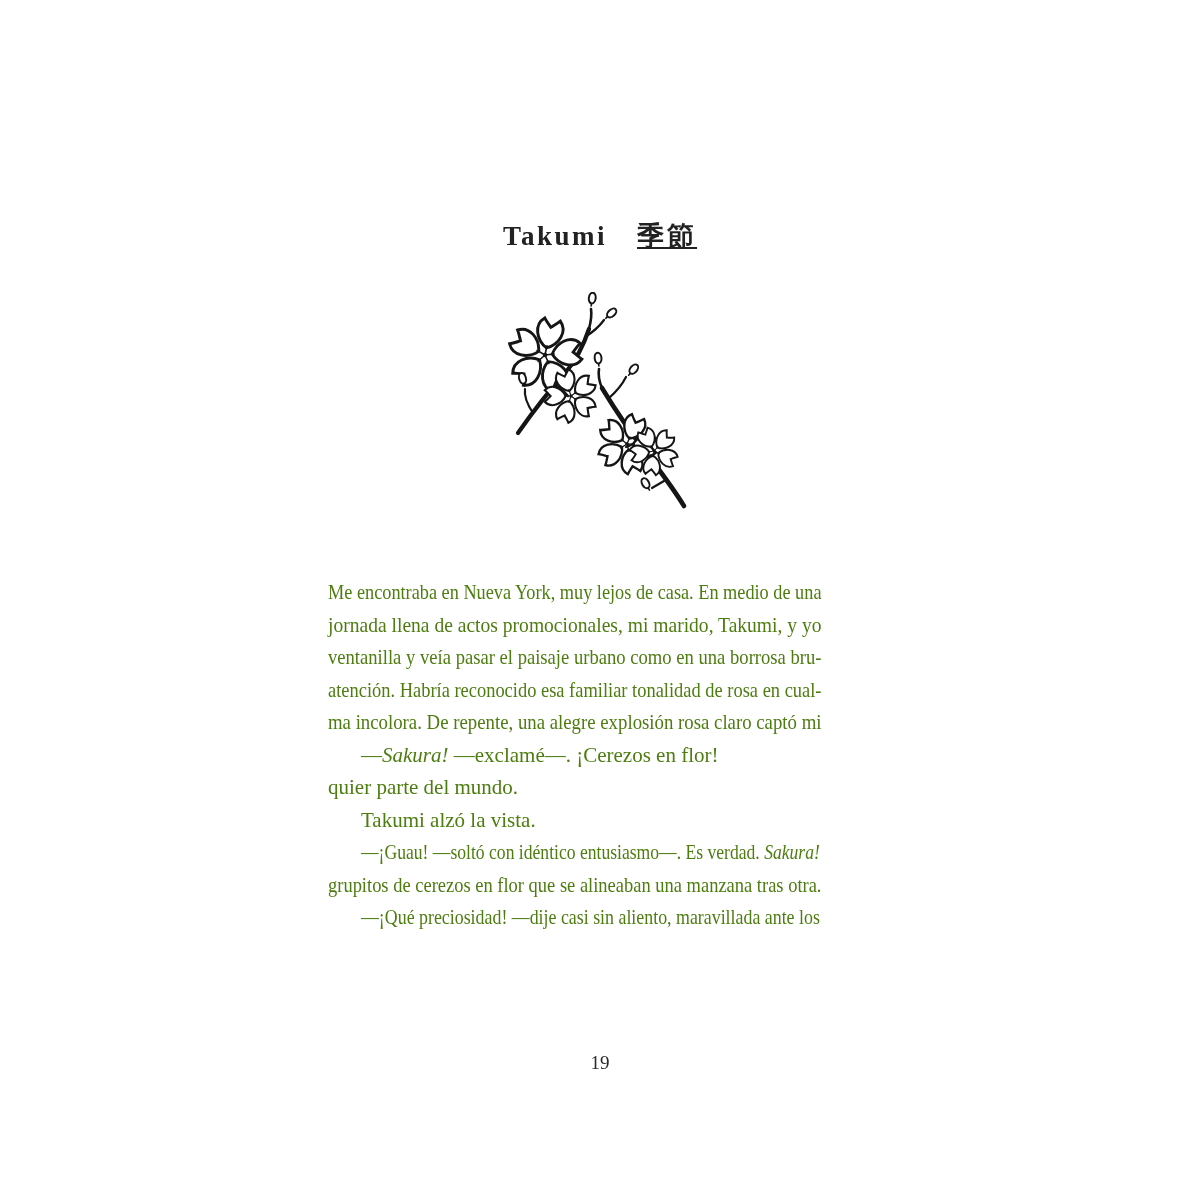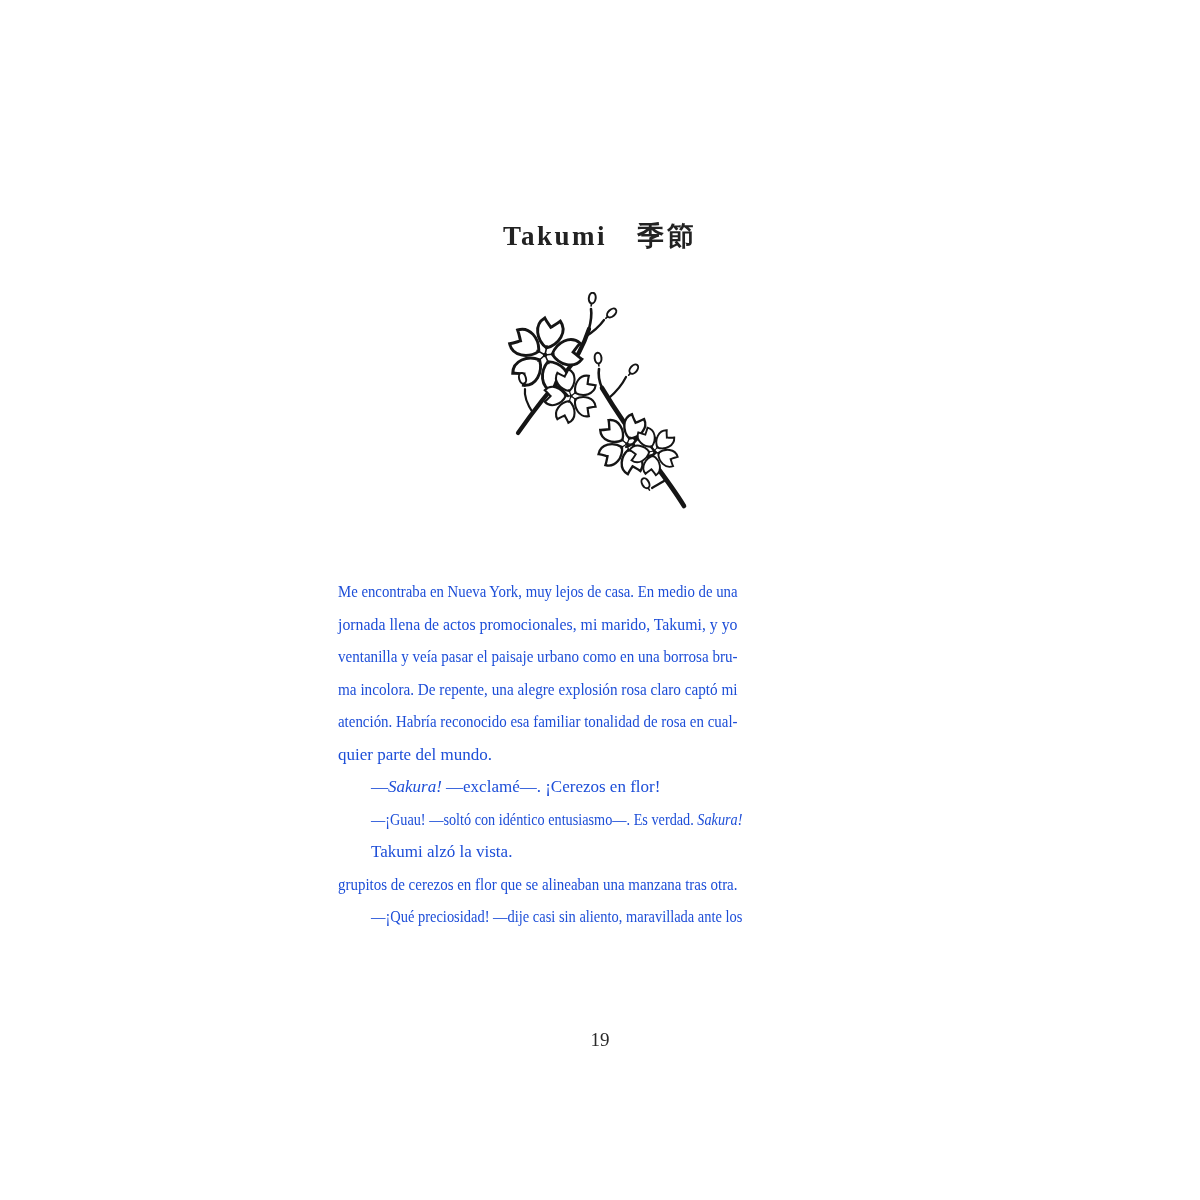--- a/index.html
+++ b/index.html
@@ -15,41 +15,41 @@
     color: #1d1d1d;
   }
   .chapter-title {
     position: absolute; top: 218px; left: 0; width: 100%;
     margin: 0;
     text-align: center;
     font-size: 27px; font-weight: 700;
     letter-spacing: 2.5px;
     color: #222222;
   }
-  .chapter-title .kanji { margin-left: 30px; letter-spacing: 3px; }
+  .chapter-title .kanji { margin-left: 30px; letter-spacing: 3px; text-decoration: underline; }
   .figure {
     position: absolute; left: 488px; top: 292px;
     width: 225px; height: 250px;
   }
   .textblock {
-    position: absolute; left: 338px; top: 576px;
+    position: absolute; left: 328px; top: 576px;
     width: 470px;
-    font-size: 17px;
-    color: #1d4ed8;
+    font-size: 21px;
+    color: #4d7c0f;
   }
   .line {
     width: 100%; height: 32.5px; line-height: 32.5px;
     box-sizing: border-box;
     overflow: visible;
   }
   .line .line-text { display: inline-block; white-space: pre; }
   .indent { padding-left: 33px; }
   i { font-style: italic; }
   .pageno {
-    position: absolute; top: 1029px; left: 0; width: 100%;
+    position: absolute; top: 1052px; left: 0; width: 100%;
     text-align: center;
     font-size: 19px;
     color: #2a2a2a;
   }
   svg .ink { stroke: #151515; fill: none; stroke-linecap: round; }
 </style>
 </head>
 <body>
 
 <div class="sheet">
@@ -102,25 +102,25 @@
       <use href="#bud" transform="translate(111,75) rotate(-6)"></use>
       <use href="#bud" transform="translate(140,84) rotate(40)"></use>
       <use href="#bud" transform="translate(162,199) rotate(-30)"></use>
     </svg>
   </div>
 
   <div class="textblock">
     <div class="line justify"><span class="line-text" style="transform-origin: left center; transform: scaleX(0.869716);">Me encontraba en Nueva York, muy lejos de casa. En medio de una</span></div>
     <div class="line justify"><span class="line-text" style="transform-origin: left center; transform: scaleX(0.931125);">jornada llena de actos promocionales, mi marido, Takumi, y yo</span></div>
     <div class="line justify"><span class="line-text" style="transform-origin: left center; transform: scaleX(0.886192);">ventanilla y veía pasar el paisaje urbano como en una borrosa bru-</span></div>
+    <div class="line justify"><span class="line-text" style="transform-origin: left center; transform: scaleX(0.877992);">atención. Habría reconocido esa familiar tonalidad de rosa en cual-</span></div>
     <div class="line justify"><span class="line-text" style="transform-origin: left center; transform: scaleX(0.894652);">ma incolora. De repente, una alegre explosión rosa claro captó mi</span></div>
-    <div class="line justify"><span class="line-text" style="transform-origin: left center; transform: scaleX(0.877992);">atención. Habría reconocido esa familiar tonalidad de rosa en cual-</span></div>
+    <div class="line indent"><span class="line-text"><span>—</span><i>Sakura!</i><span> —exclamé—. ¡Cerezos en flor!</span></span></div>
     <div class="line"><span class="line-text">quier parte del mundo.</span></div>
-    <div class="line indent"><span class="line-text"><span>—</span><i>Sakura!</i><span> —exclamé—. ¡Cerezos en flor!</span></span></div>
+    <div class="line indent"><span class="line-text">Takumi alzó la vista.</span></div>
     <div class="line justify indent"><span class="line-text" style="transform-origin: left center; transform: scaleX(0.837842);"><span>—¡Guau! —soltó con idéntico entusiasmo—. Es verdad. </span><i>Sakura!</i></span></div>
-    <div class="line indent"><span class="line-text">Takumi alzó la vista.</span></div>
     <div class="line justify"><span class="line-text" style="transform-origin: left center; transform: scaleX(0.879789);">grupitos de cerezos en flor que se alineaban una manzana tras otra.</span></div>
     <div class="line justify indent"><span class="line-text" style="transform-origin: left center; transform: scaleX(0.850634);">—¡Qué preciosidad! —dije casi sin aliento, maravillada ante los</span></div>
   </div>
 
   <div class="pageno">19</div>
 
 </div>
 
 </body></html>

